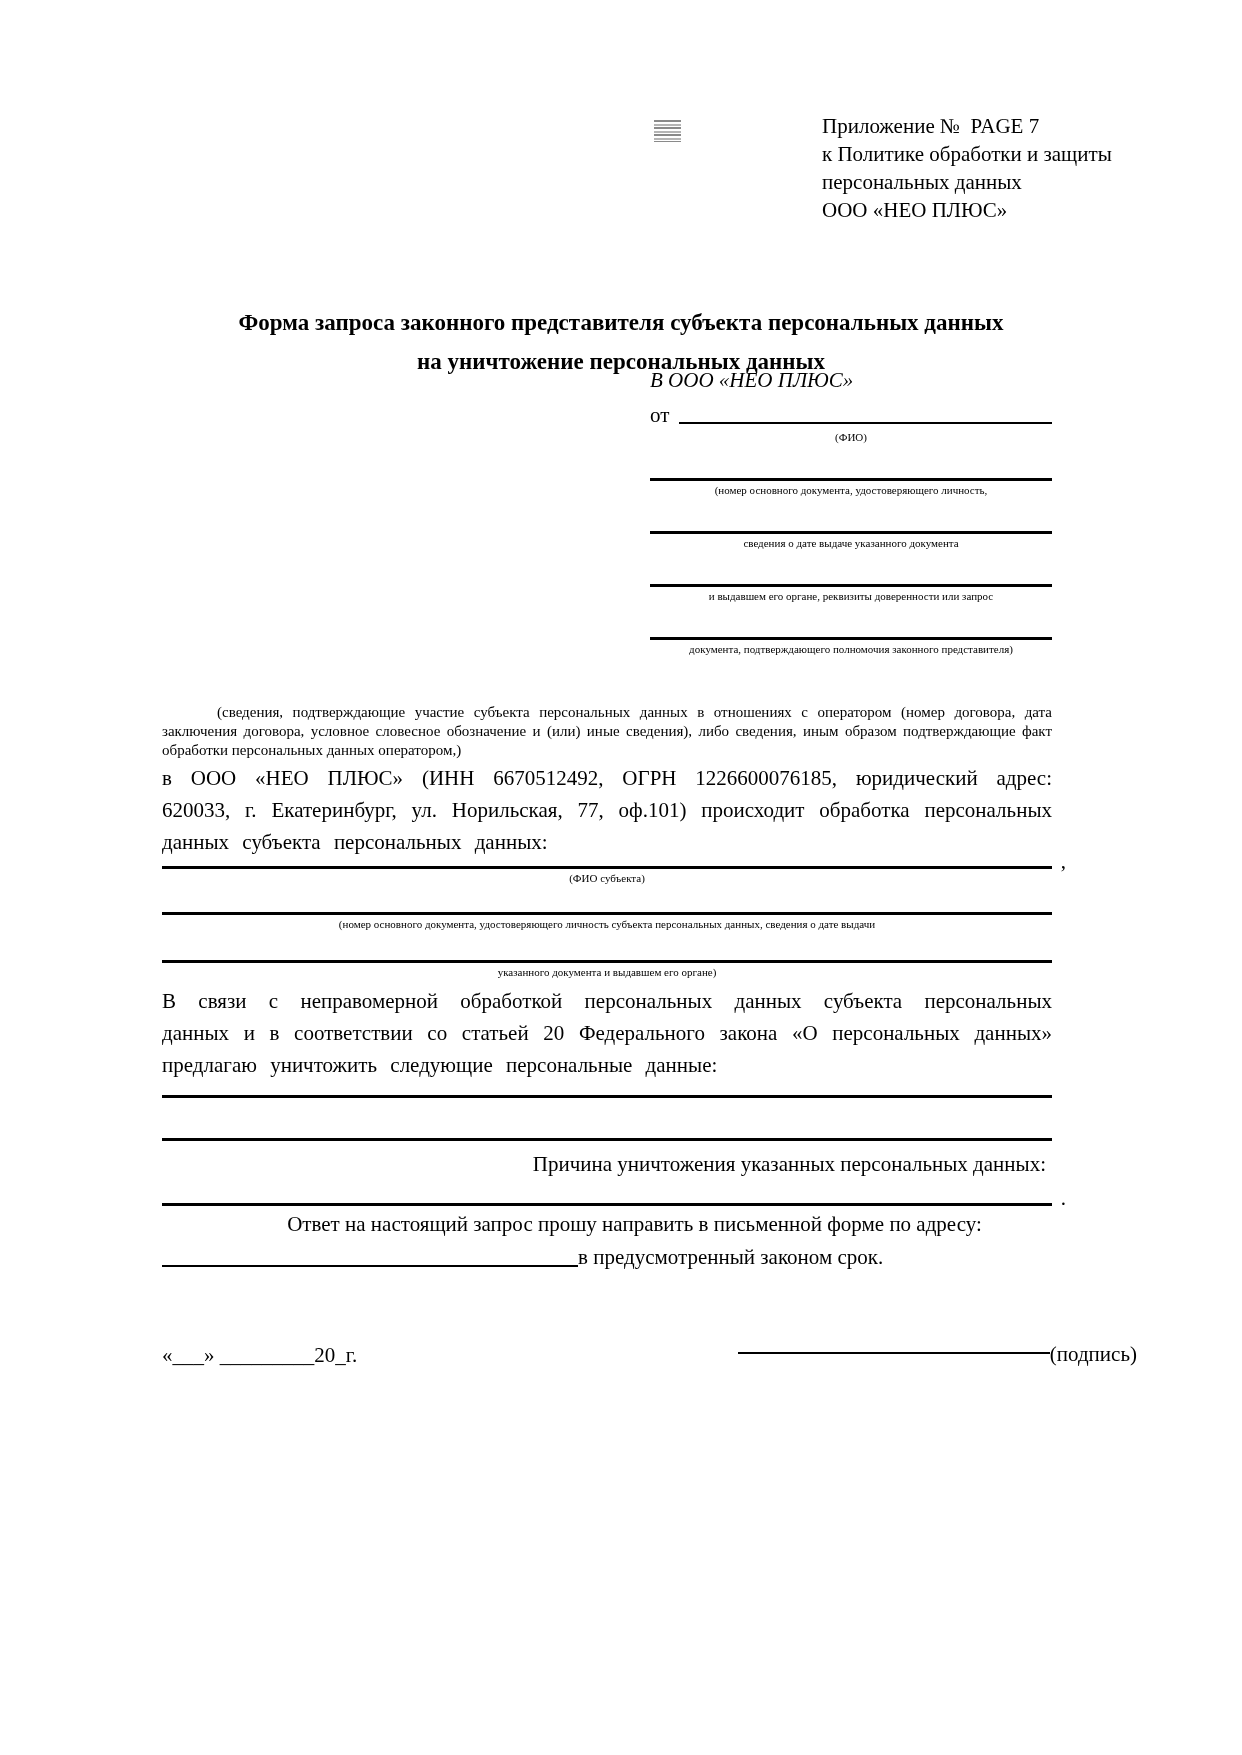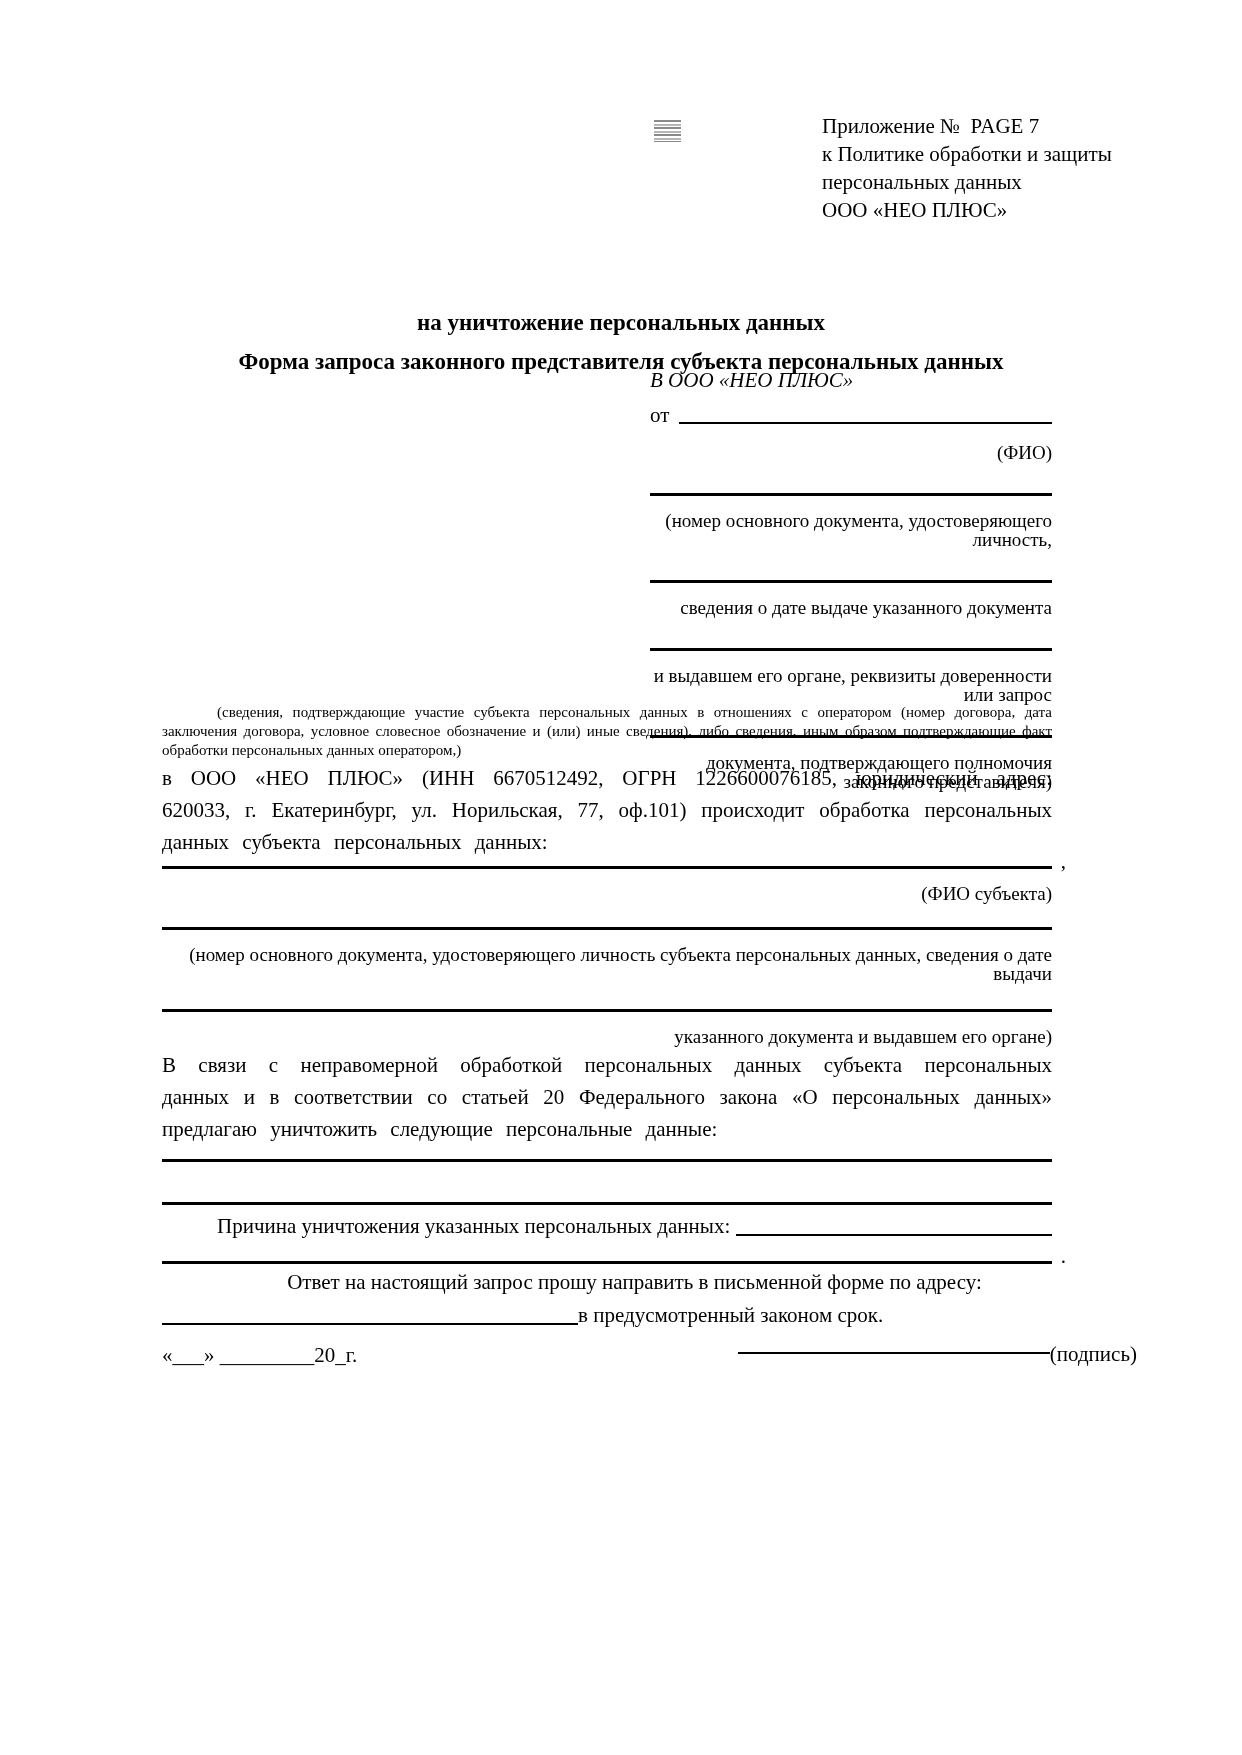--- a/index.html
+++ b/index.html
@@ -35,21 +35,21 @@
     text-align:center; font-weight:bold;
     font-size:23px; line-height:39px;
   }
 
   
   .addr { position:absolute; left:650px; top:368px; width:402px; font-size:21px; }
   .addr .to   { height:30px;font-style:italic; }
   .addr .from { display:flex; height:30px; align-items:flex-end; }
   .addr .from .pre { padding-right:10px; line-height:26px;text-align:center; }
   .fill { flex:1; border-bottom:2px solid #000; margin-bottom:4px; }
-  .cap  { font-size:19px; line-height:19px; text-align:right;margin-top:15px; }
+  .cap  { font-size:11px; line-height:19px; text-align:center; }
   .ul   { border-bottom:3px solid #000; }
   .addr .ul { height:31px; }
 
   
   .bodyblk { position:absolute; left:162px; top:688px; width:890px; font-size:21px; }
   .row  { display:flex; align-items:flex-end; }
   .accordance { height:31px; }
   .accordance .pre { padding-left:55px; padding-right:8px; white-space:nowrap; line-height:27px; }
   .fine {
     font-size:15px; line-height:19px;
@@ -59,21 +59,21 @@
   .op   { margin-top:2px; }
   .req  { margin-top:3px; line-height:32px; }
 
   .sline { display:flex; align-items:flex-end; position:relative; }
   .sline .ul { flex:1; }
   .tail { position:absolute; right:-14px; bottom:-3px; font-size:21px; line-height:21px; }
 
   .h11 { height:11px; } .h27 { height:27px; } .h29 { height:29px; }
   .h17 { height:17px; } .h43 { height:43px; } .h24 { height:24px; }
 
-  .reason { margin-top:4px; height:31px; }
+  .reason { margin-top:10px; height:31px;flex-direction:column; }
   .reason .pre { padding-left:55px; padding-right:6px; white-space:nowrap; line-height:27px; }
 
   .answer1 { margin-top:3px; line-height:31px; text-indent:55px; white-space:nowrap;text-align:center; }
   .answer2 { height:31px; }
   .answer2 .addrline { width:416px; border-bottom:2px solid #000; margin-bottom:4px; }
   .answer2 .txt { line-height:27px; }
 
   
   .footer {
     position:absolute; left:162px; top:1338px; width:975px; height:30px;
@@ -91,22 +91,22 @@
 
   <div class="hdr-artifact"></div>
   <div class="hdr-text">
     <div class="line">Приложение №  PAGE 7</div>
     <div class="line">к Политике обработки и защиты</div>
     <div class="line">персональных данных</div>
     <div class="line">ООО «НЕО ПЛЮС»</div>
   </div>
 
   <div class="title">
+    <div>Форма запроса законного представителя субъекта персональных данных</div>
     <div>на уничтожение персональных данных</div>
-    <div>Форма запроса законного представителя субъекта персональных данных</div>
   </div>
 
   <div class="addr">
     <div class="to">В ООО «НЕО ПЛЮС»</div>
     <div class="from">
       <span class="pre">от</span>
       <span class="fill"></span>
     </div>
     <div class="cap">(ФИО)</div>
 

